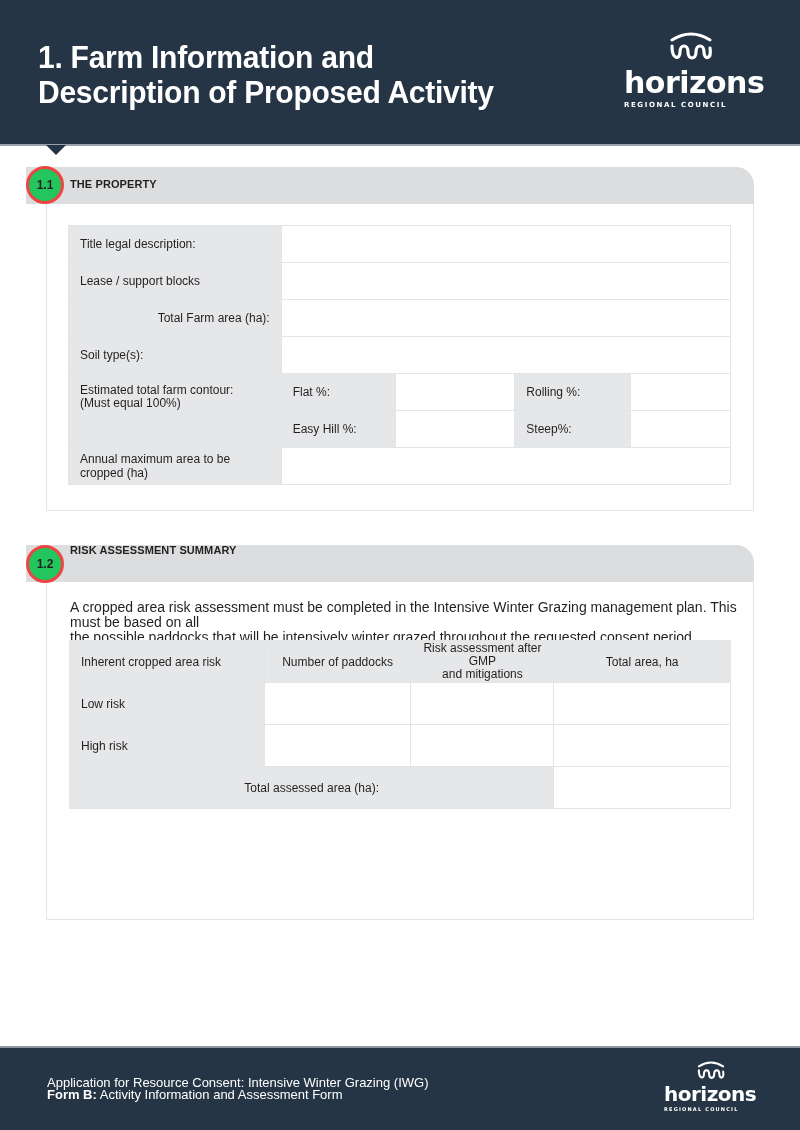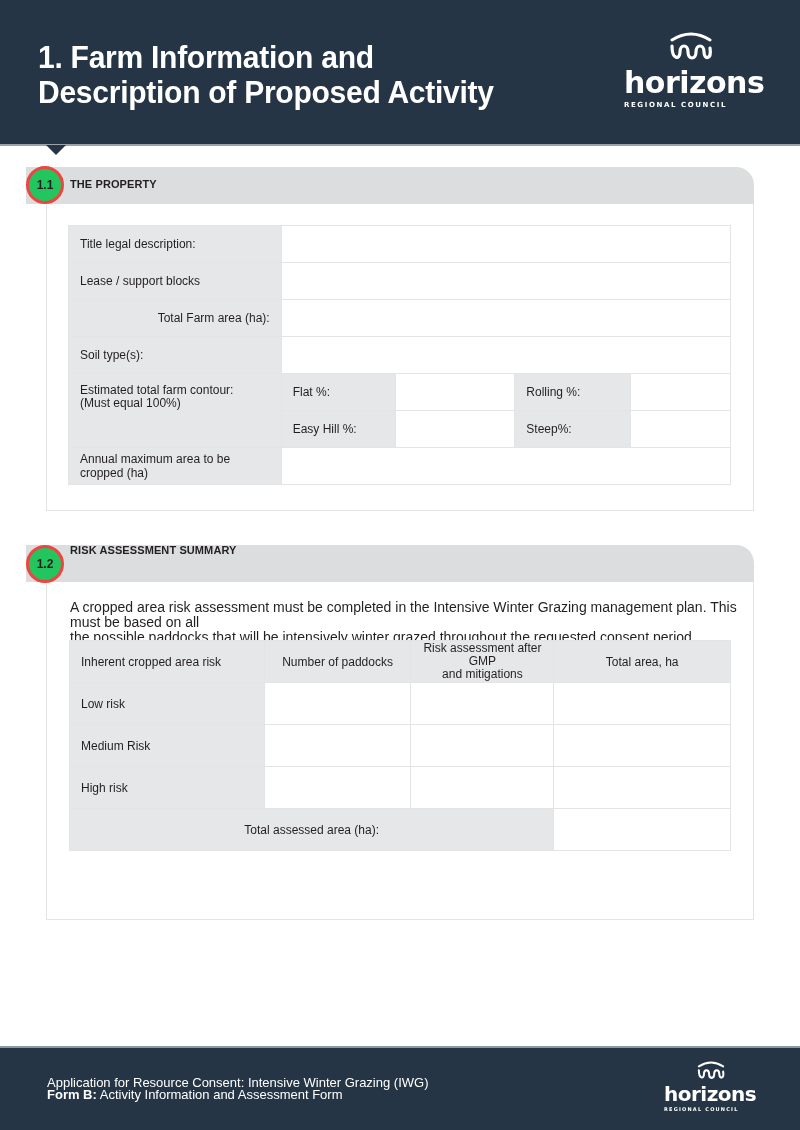--- a/index.html
+++ b/index.html
@@ -152,26 +152,20 @@
     </td>
     <td class="lbl center">Total area, ha</td>
   </tr>
   <tr style="height:42px;">
     <td class="lbl">Low risk</td>
     <td class="val"></td>
     <td class="val"></td>
     <td class="val"></td>
   </tr>
   <tr style="height:42px;">
-    <td class="lbl">Medium Risk</td>
-    <td class="val"></td>
-    <td class="val"></td>
-    <td class="val"></td>
-  </tr>
-  <tr style="height:42px;">
     <td class="lbl">High risk</td>
     <td class="val"></td>
     <td class="val"></td>
     <td class="val"></td>
   </tr>
   <tr style="height:42px;">
     <td class="lbl center" colspan="3">Total assessed area (ha):</td>
     <td class="val"></td>
   </tr>
 </tbody>

